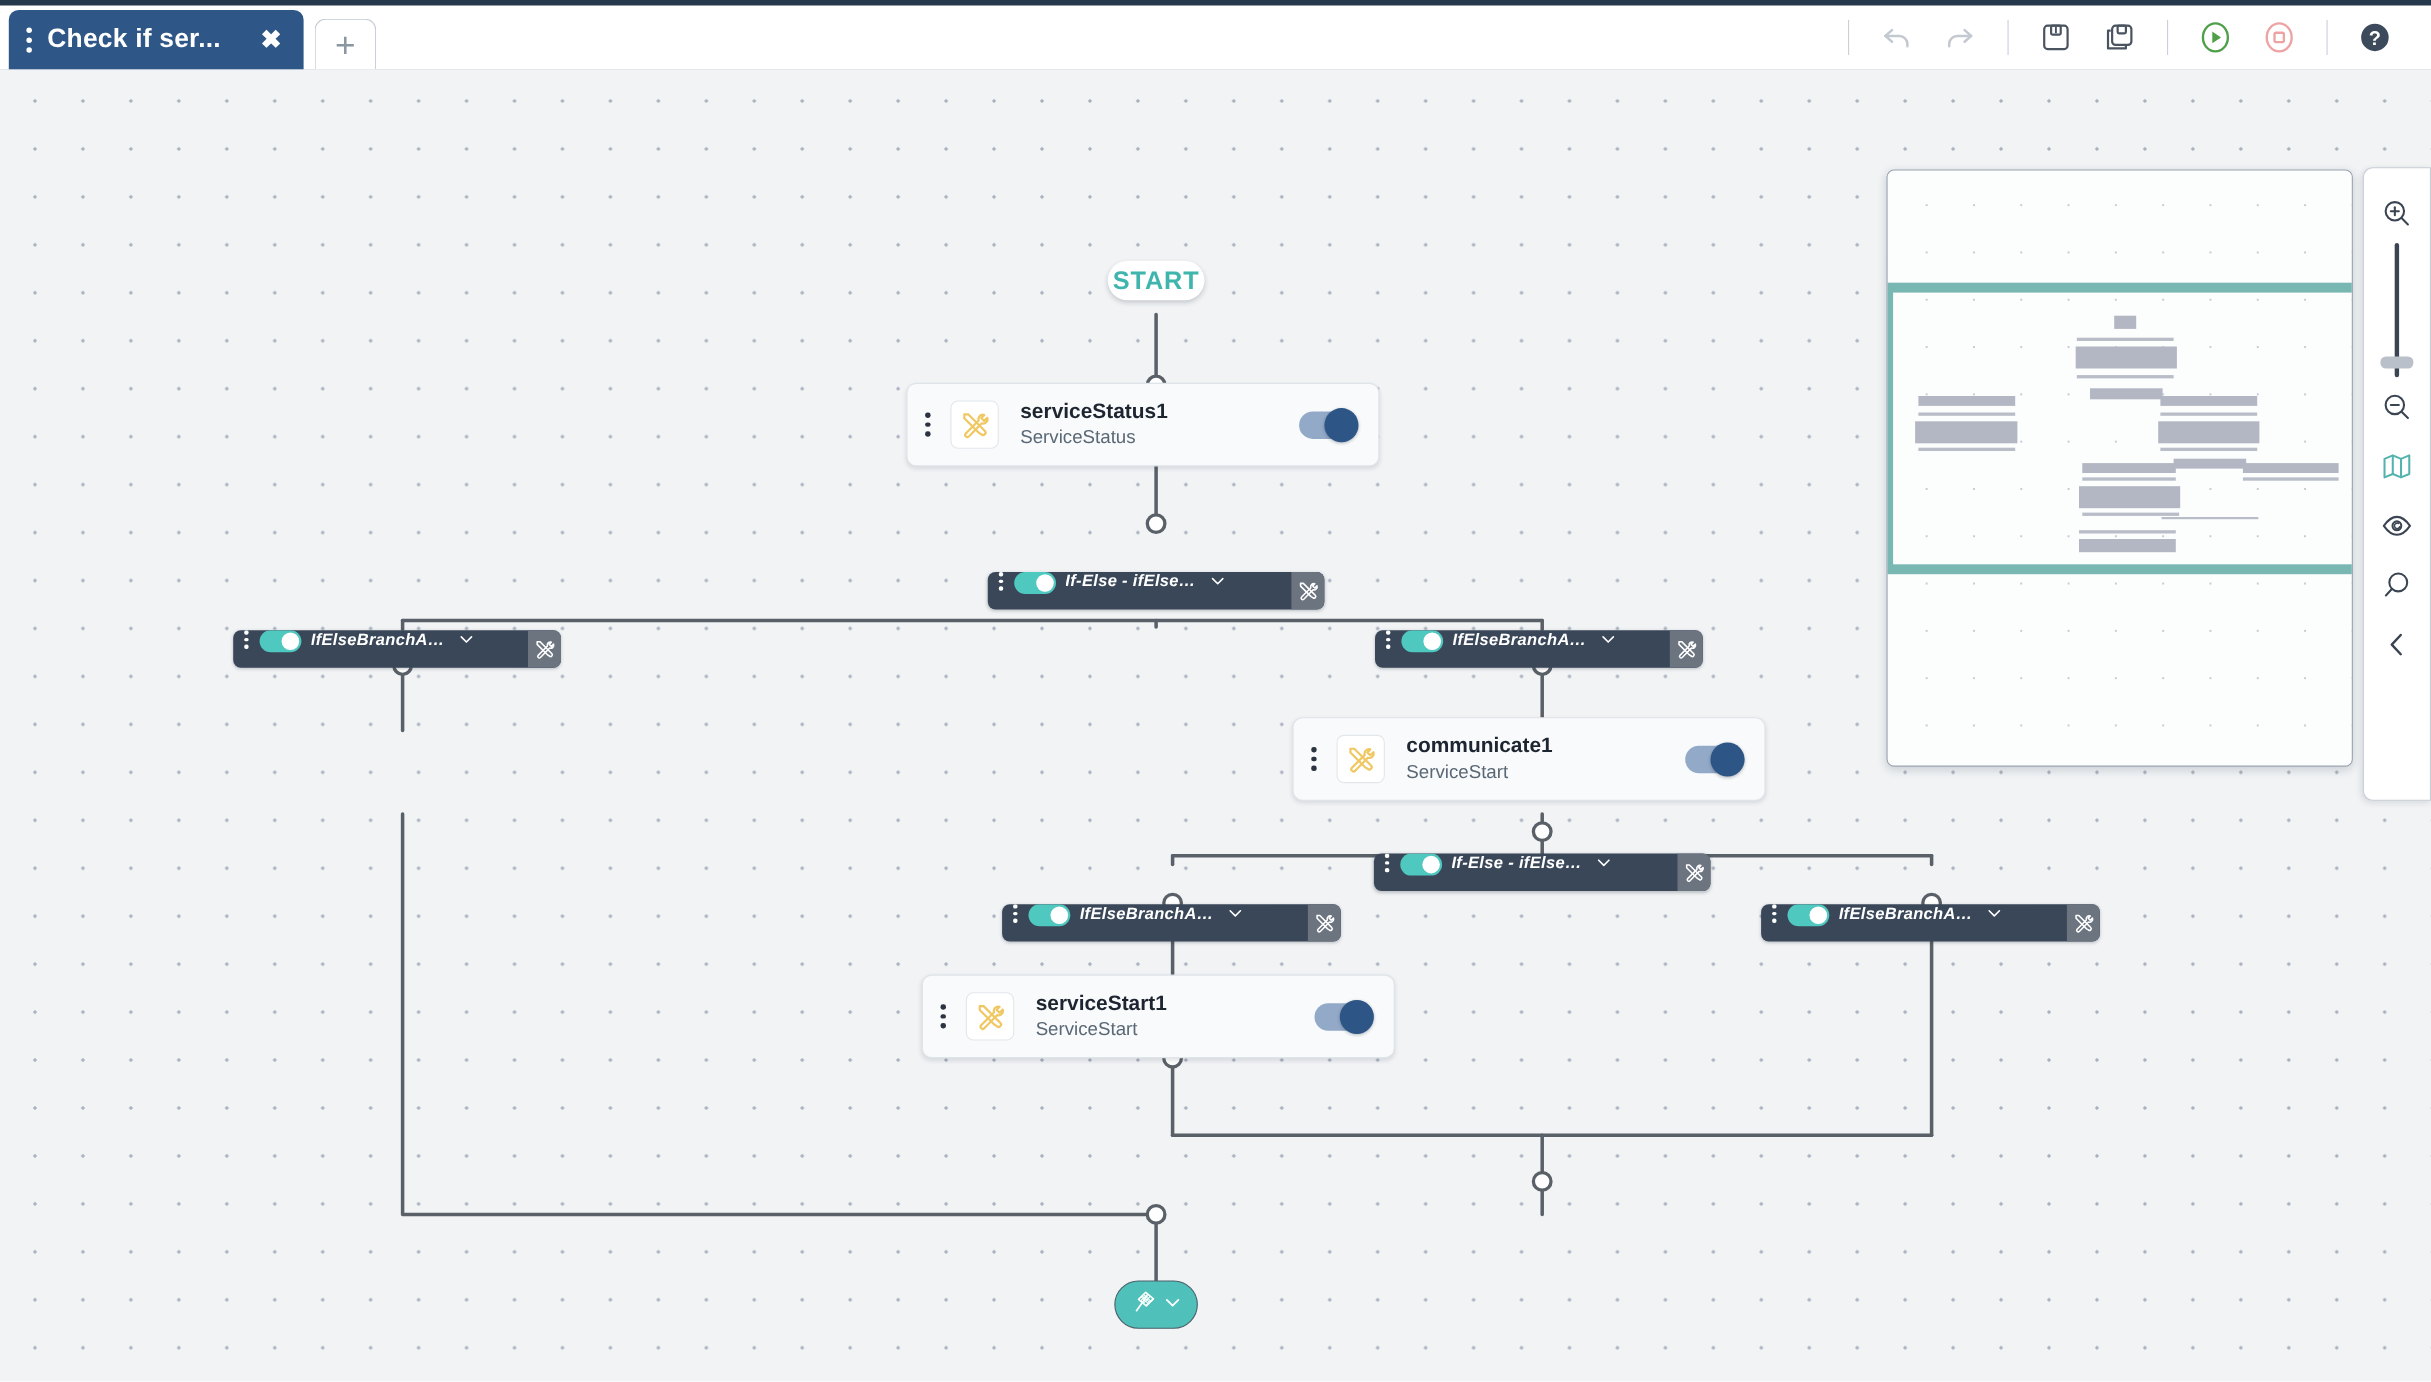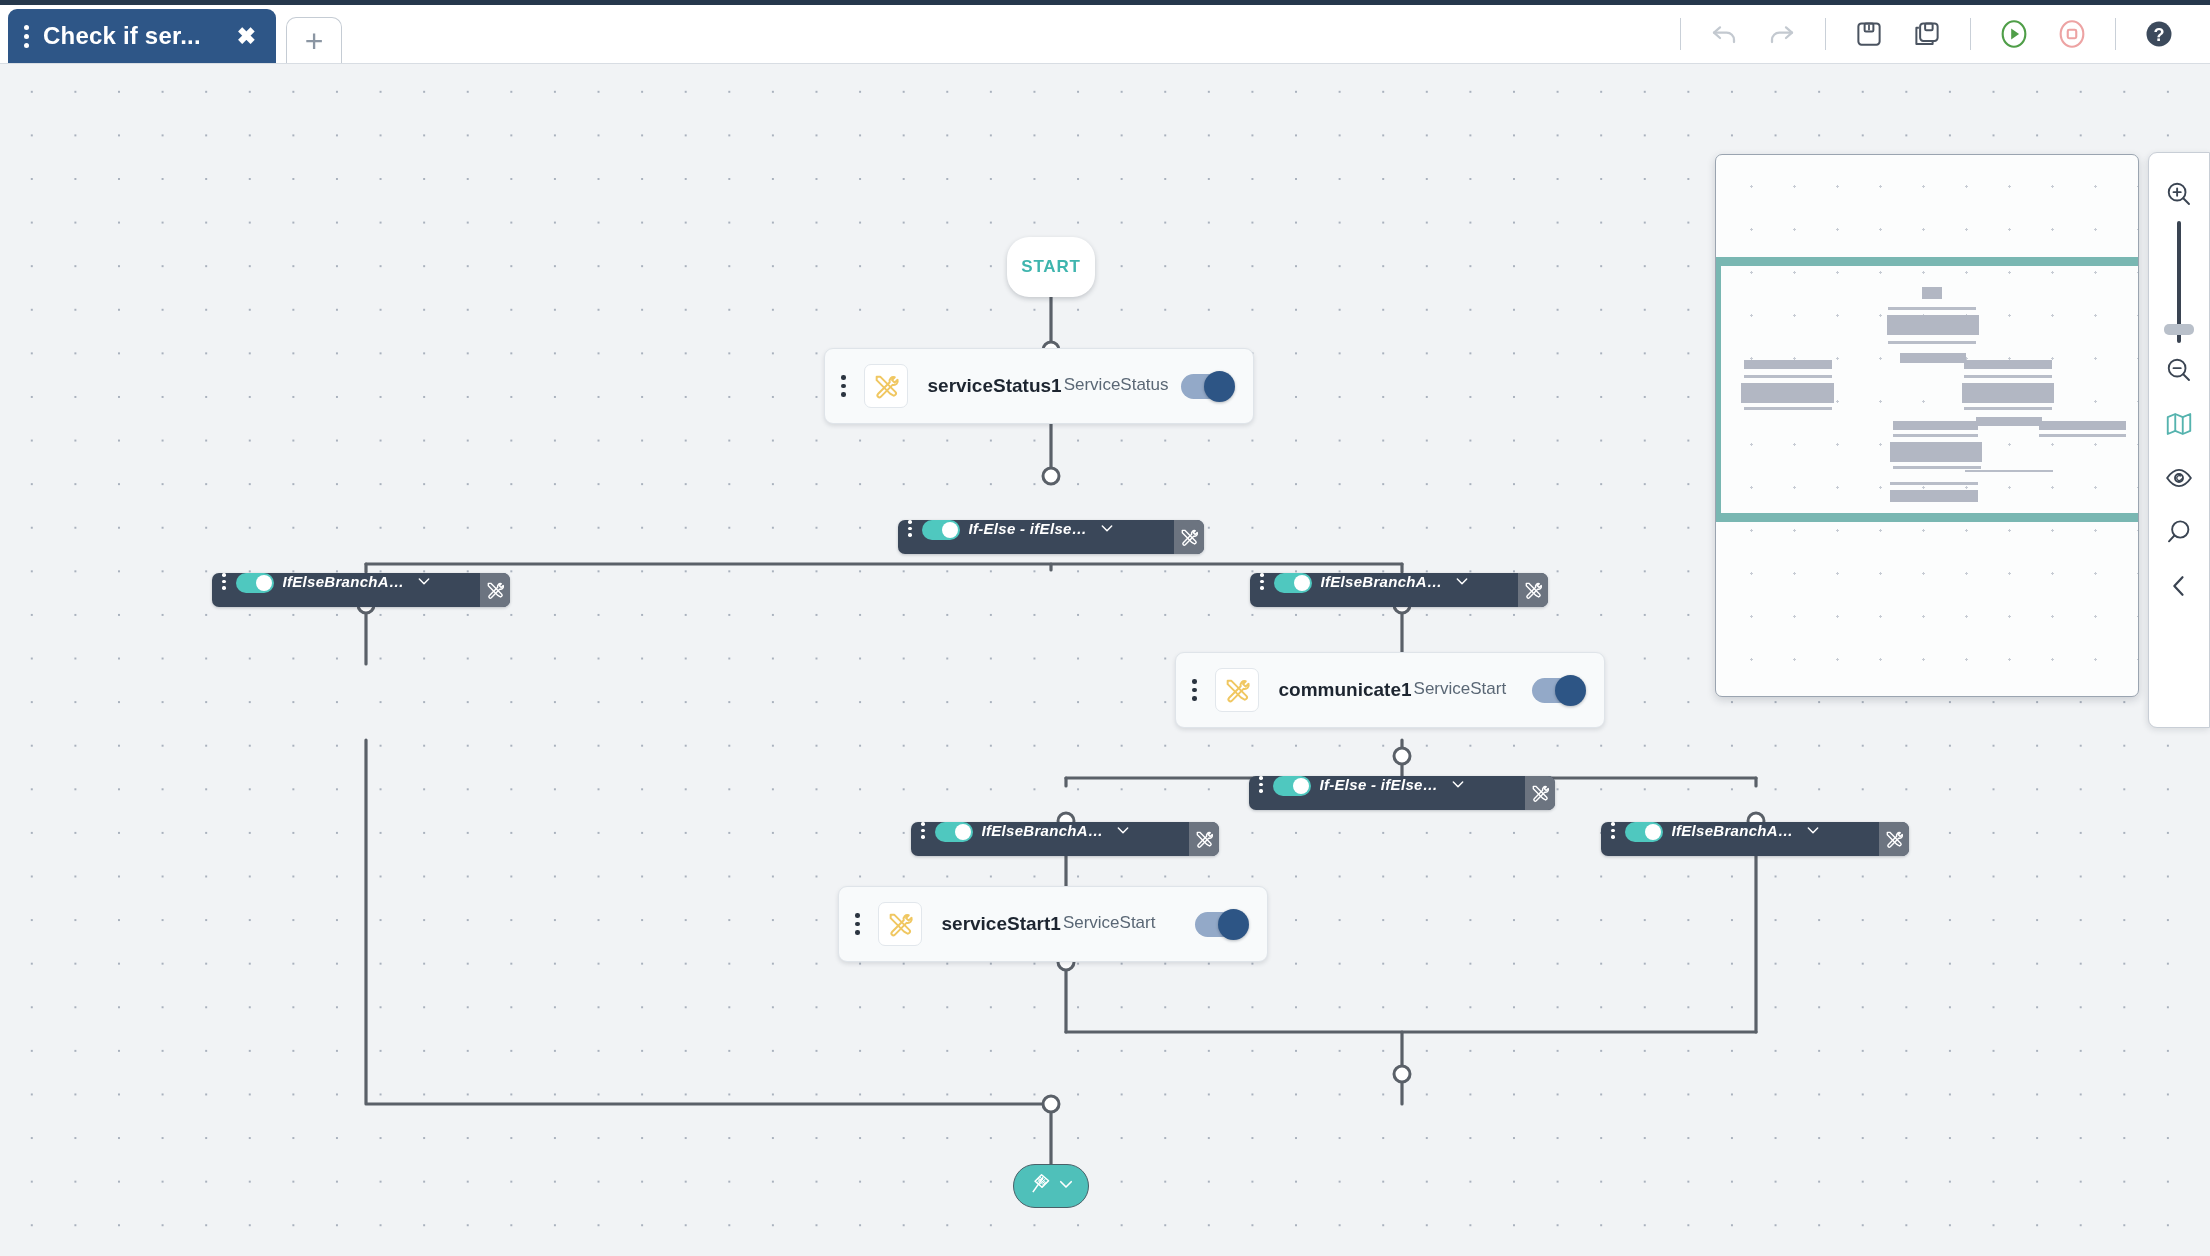--- a/index.html
+++ b/index.html
@@ -64,25 +64,25 @@
       radial-gradient(#a9b1bd 1.4px, transparent 1.5px);
     background-size: 43.6px 43.6px;
     background-position: 10px 6px;
     overflow: hidden;
   }
   #edges { position: absolute; left: 0; top: 0; width: 2210px; height: 1192px; }
 
   
   .start-pill {
     position: absolute;
-    width: 88px; height: 60px;
+    width: 88px; height: 36px;
     background: #ffffff; border-radius: 22px;
     box-shadow: 0 2px 5px rgba(30,40,55,.22);
     display: flex; align-items: center; justify-content: center;
-    color: #3fb5ae; font-size: 17px; font-weight: bold; letter-spacing: .8px;
+    color: #3fb5ae; font-size: 23px; font-weight: bold; letter-spacing: .8px;
   }
   .end-pill {
     position: absolute;
     width: 76px; height: 44px;
     background: #4fc0ba; border: 1.5px solid #4a6068; border-radius: 22px;
     display: flex; align-items: center; justify-content: center; gap: 3px;
     cursor: pointer;
   }
 
   
@@ -98,21 +98,21 @@
     cursor: pointer;
   }
   .node-grip { display: flex; flex-direction: column; gap: 4px; margin-right: 18px; }
   .node-grip i { width: 4.5px; height: 4.5px; border-radius: 50%; background: #2b3440; display: block; }
   .node-icon {
     width: 44px; height: 44px; flex: 0 0 44px;
     background: #ffffff; border: 1px solid #e2e7ec; border-radius: 7px;
     display: flex; align-items: center; justify-content: center;
     margin-right: 20px;
   }
-  .node-text { display: flex; justify-content: center; gap: 2px; }
+  .node-text { display: flex; flex-direction: column; justify-content: center; gap: 2px; }
   .node-title { font-size: 19px; font-weight: bold; color: #1d2530; line-height: 1.15; }
   .node-sub { font-size: 17px; color: #5a6775; line-height: 1.15; }
   .node-toggle {
     margin-left: auto;
     width: 52px; height: 25px; border-radius: 13px;
     background: #93a9c8; position: relative; flex: 0 0 52px;
     cursor: pointer;
   }
   .node-toggle::after {
     content: ""; position: absolute; right: -2px; top: -3px;

